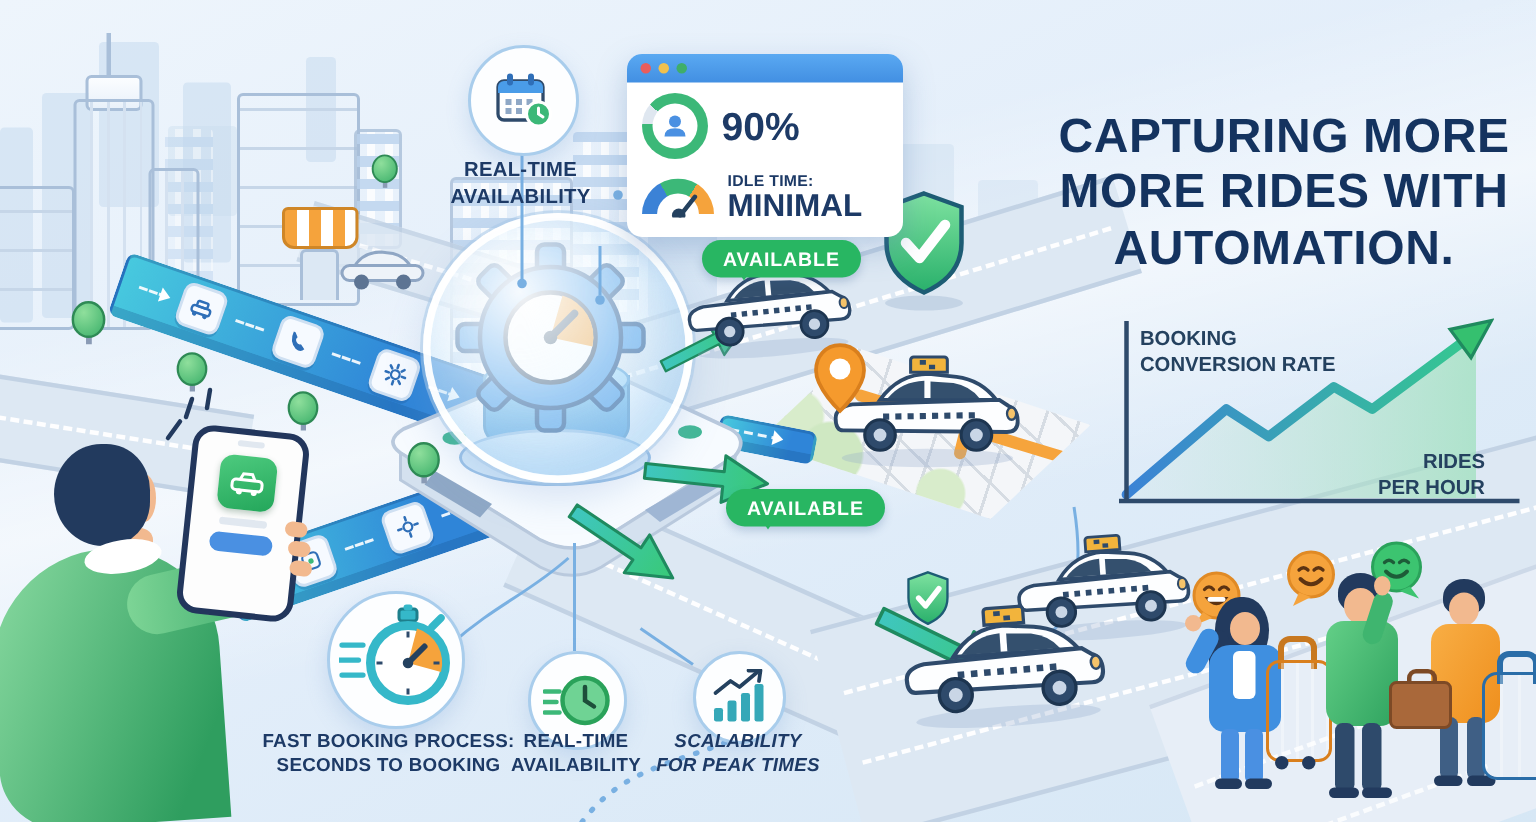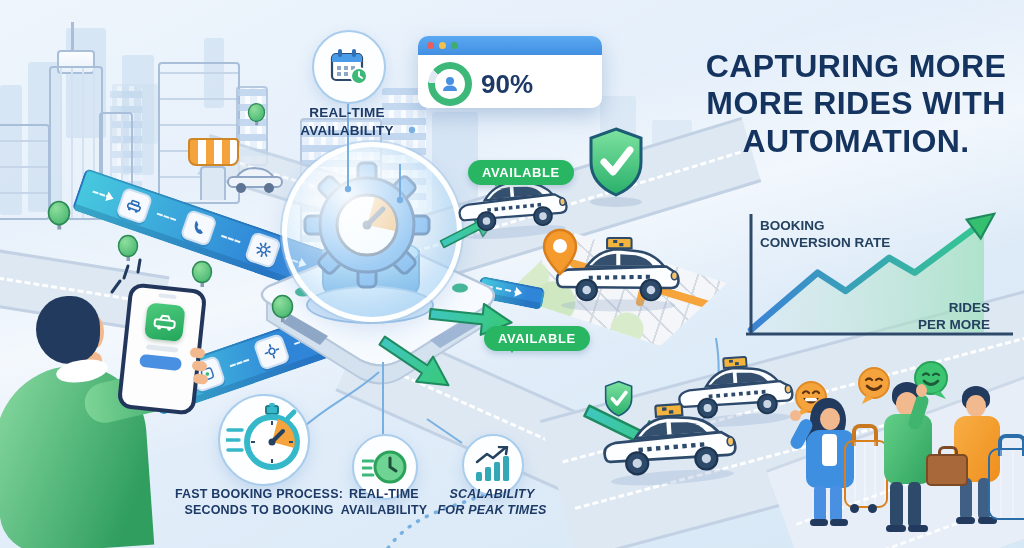--- a/index.html
+++ b/index.html
@@ -73,21 +73,21 @@
      display:flex;align-items:center;justify-content:center;}
   .gaugeWrap{width:48px;height:26px;position:relative;overflow:hidden;flex:0 0 auto;}
   .gaugeWrap .arc{position:absolute;left:0;top:0;width:48px;height:48px;border-radius:50%;
      background:conic-gradient(from 270deg,#3b82d6 0 60deg,#3cb878 60deg 122deg,#f5a33c 122deg 180deg,transparent 180deg);}
   .gaugeWrap .hole{position:absolute;left:10px;top:10px;width:28px;height:28px;border-radius:50%;background:#fff;}
   .needle{position:absolute;left:23px;bottom:0;width:3px;height:19px;background:#24415f;border-radius:2px;
      transform-origin:bottom center;transform:rotate(38deg);}
   .pivot{position:absolute;left:20px;bottom:-3px;width:9px;height:9px;border-radius:50%;background:#24415f;}
   
   #heading{z-index:6;width:320px;text-align:center;color:#14335f;font-weight:800;
-     font-size:32px;line-height:1.17;letter-spacing:.4px;}
+     font-size:32px;line-height:1.17;letter-spacing:.4px;margin-top:24px;}
   #chartBox{z-index:6;}
   .chartLbl{position:absolute;font-size:13.5px;font-weight:800;color:#24415f;line-height:1.25;z-index:6;}
   
   .featCircle{border-radius:50%;background:#fdfeff;border:2.5px solid #a9cdec;z-index:6;
      display:flex;align-items:center;justify-content:center;box-shadow:0 6px 14px rgba(120,160,210,.25);}
   .featLbl{z-index:6;text-align:center;font-size:12.5px;font-weight:800;color:#1d3a66;line-height:1.3;letter-spacing:.2px;}
   
   .skin{background:#f2b98f;}
   #torso{background:linear-gradient(115deg,#8bdba2,#2f9e5f 85%);border-radius:80px 70px 0 40px;z-index:8;}
   #hair{background:#223a5e;border-radius:52% 48% 46% 54%;z-index:8;}
@@ -409,20 +409,32 @@
           <svg width="20" height="20" viewBox="0 0 20 20">
             <circle cx="10" cy="7" r="4" fill="#4a90e2"></circle>
             <path d="M3,17 Q3,11.5 10,11.5 Q17,11.5 17,17 Z" fill="#4a90e2"></path>
           </svg>
         </div>
       </div>
       <div class="navy">
         <div class="cardVal">90%</div>
       </div>
     </div>
+    <div class="cardRow" style="padding-bottom:10px;">
+      <div class="gaugeWrap">
+        <div class="arc"></div>
+          <div class="hole"></div>
+        <div class="needle"></div>
+          <div class="pivot"></div>
+      </div>
+      <div class="navy">
+        <div class="cardLbl">IDLE TIME:</div>
+        <div class="cardVal" style="font-size:21px;">MINIMAL</div>
+      </div>
+    </div>
   </div>
 
   <div class="abs badge bgreen" style="left:468px;top:160px;"><span>AVAILABLE</span></div>
   <div class="abs badge bgreen" style="left:484px;top:326px;"><span>AVAILABLE</span></div>
 
   <div class="abs" id="heading" style="left:696px;top:48px;">
     <div>CAPTURING MORE</div>
     <div>MORE RIDES WITH</div>
     <div>AUTOMATION.</div>
   </div>
@@ -447,21 +459,21 @@
       <line x1="16" y1="16" x2="16" y2="136" stroke="#2e4a6b" stroke-width="3"></line>
       <line x1="11" y1="136" x2="278" y2="136" stroke="#2e4a6b" stroke-width="3"></line>
     </svg>
   </div>
   <div class="chartLbl" style="left:760px;top:218px;">
     <span>BOOKING</span><br>
     <span>CONVERSION RATE</span>
   </div>
   <div class="chartLbl" style="left:905px;top:300px;width:85px;text-align:right;">
     <span>RIDES</span><br>
-    <span>PER MORE</span>
+    <span>PER HOUR</span>
   </div>
 
   <div class="abs featCircle" style="left:218px;top:394px;width:88px;height:88px;">
     <svg width="76" height="76" viewBox="0 0 76 76">
       <g stroke="#35b8c9" stroke-width="3.5" stroke-linecap="round">
           <line x1="2" y1="28" x2="16" y2="28"></line>
           <line x1="0" y1="38" x2="13" y2="38"></line>
           <line x1="2" y1="48" x2="16" y2="48"></line>
         </g>
       <rect x="40" y="4" width="12" height="8" rx="2" fill="#35b8c9" stroke="#1d7f8c" stroke-width="2"></rect>

